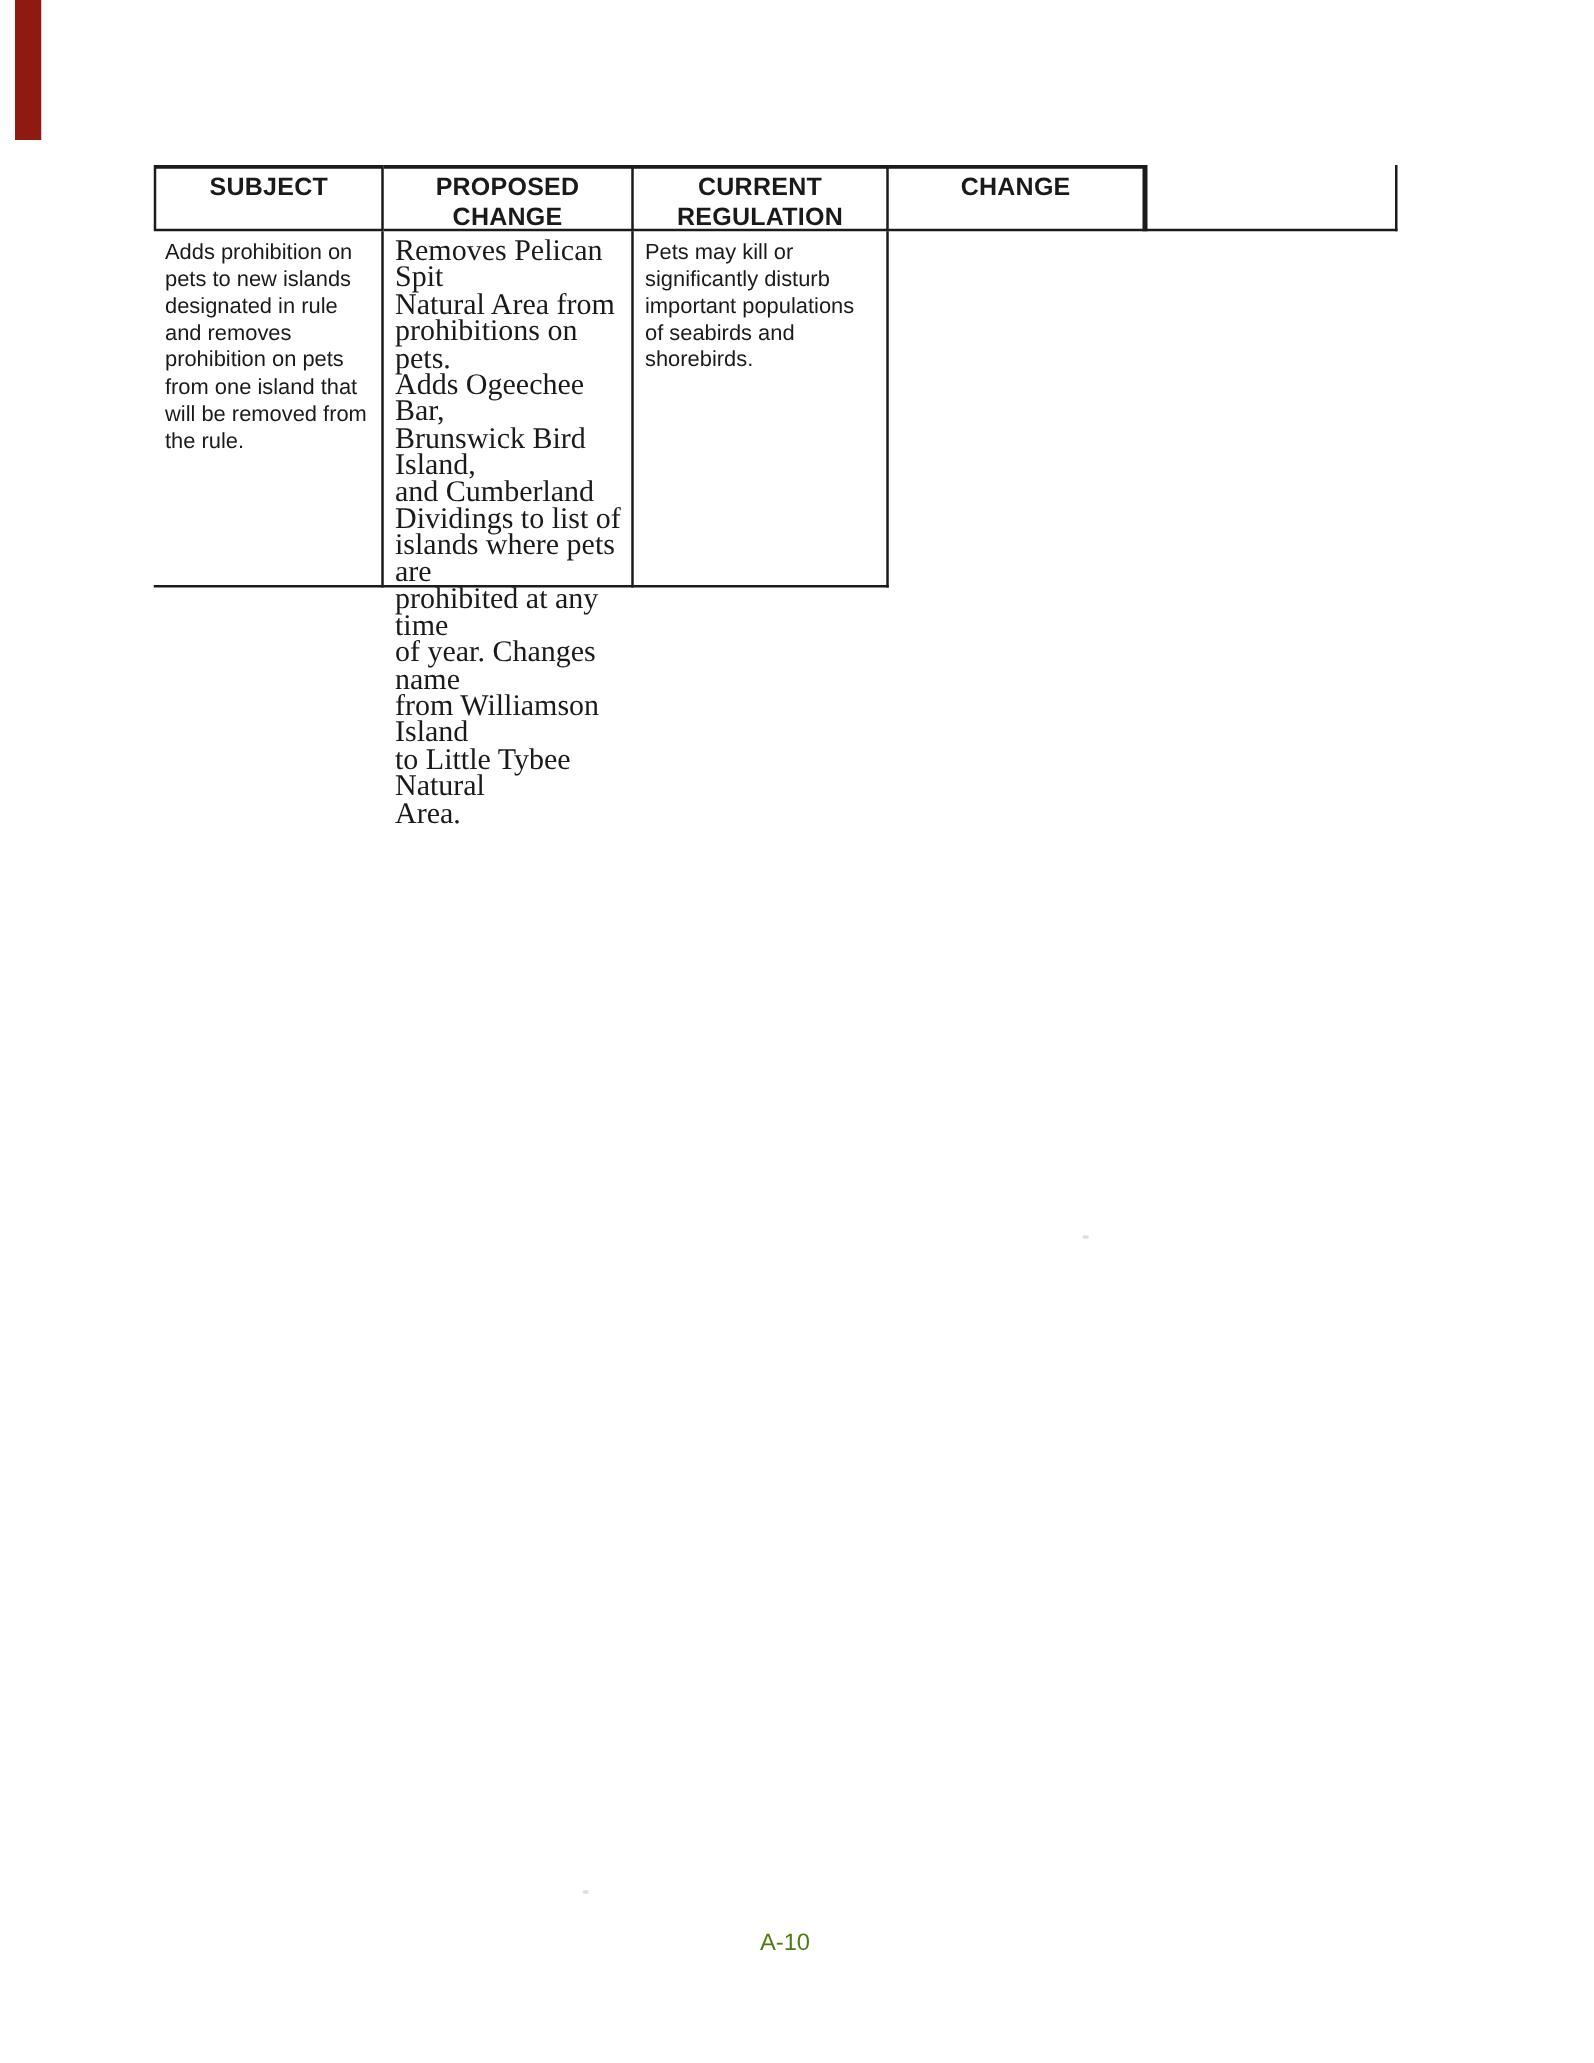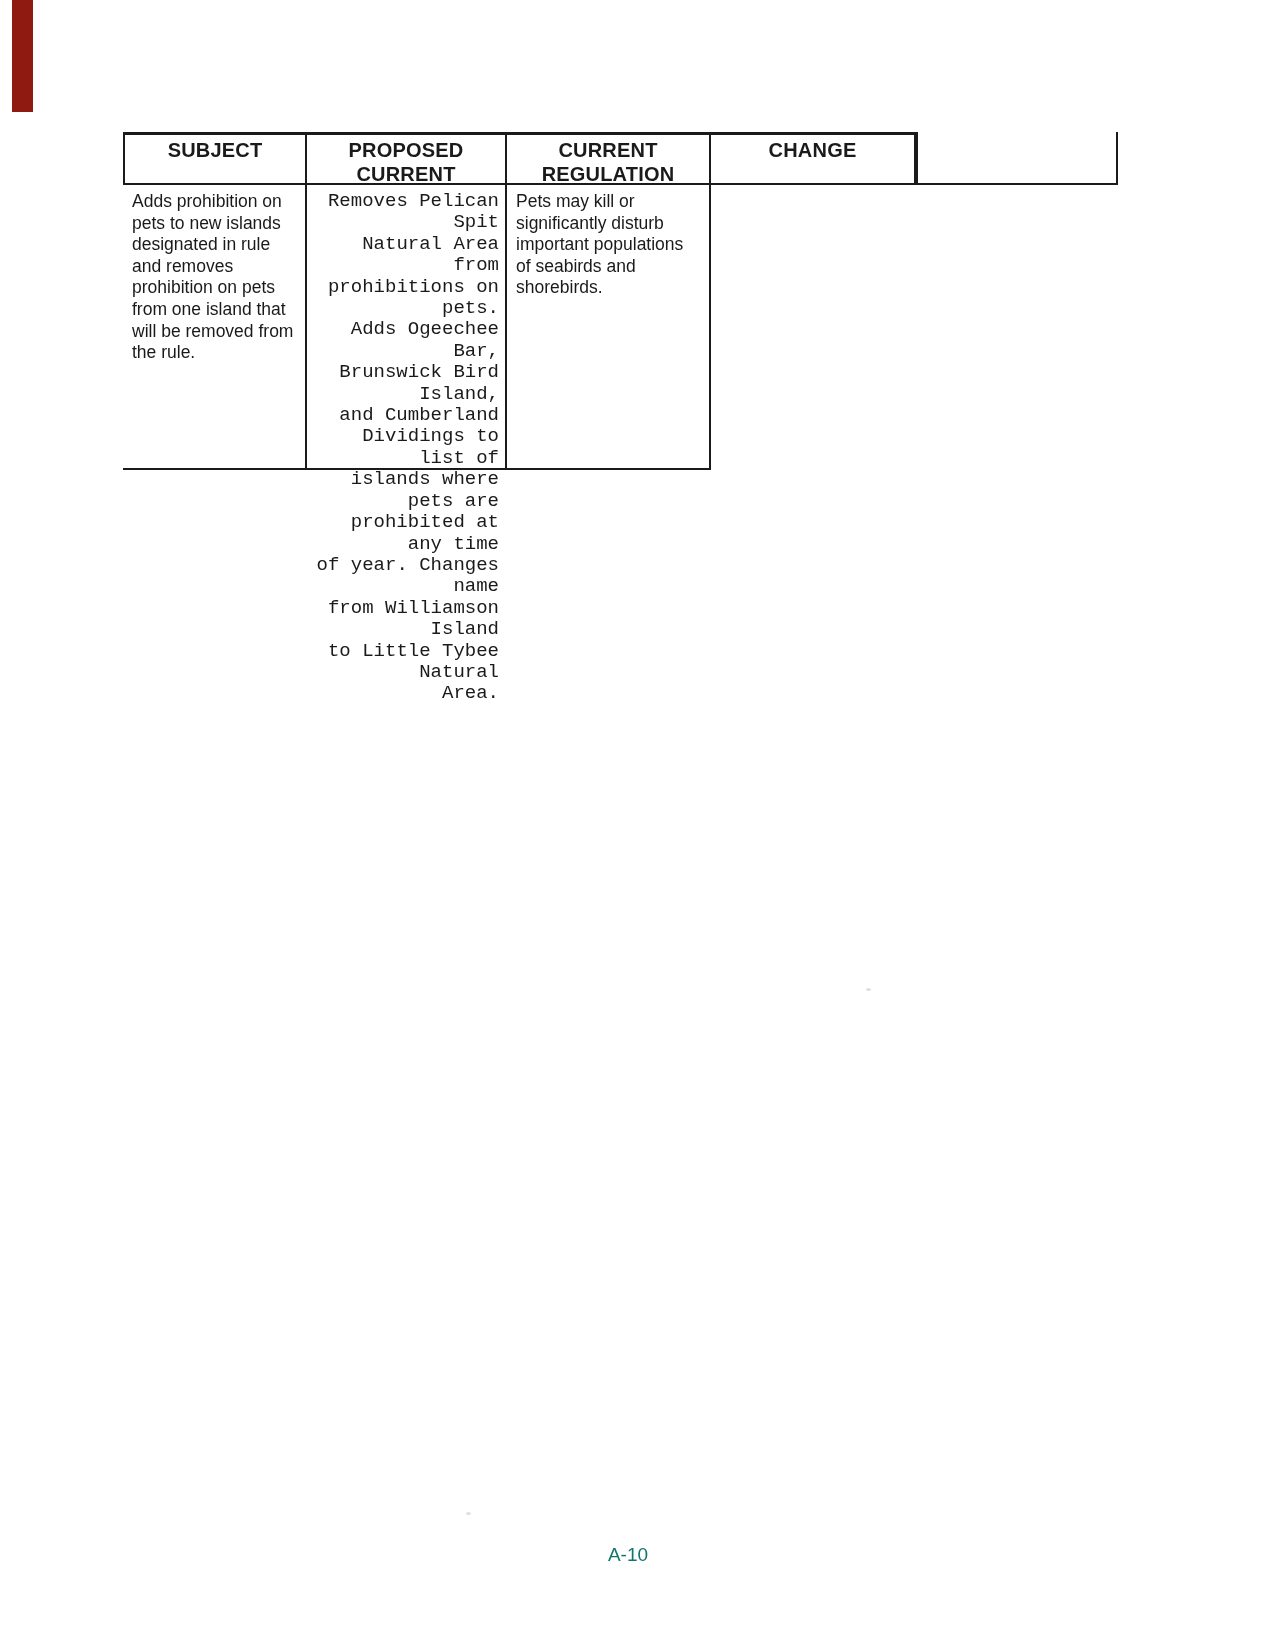--- a/index.html
+++ b/index.html
@@ -65,47 +65,46 @@
   }
 
   .bodycell {
     border-bottom: 2px solid #1b1b1b;
     font-size: 17.5px;
     line-height: 21.6px;
     padding: 6px 6px 1px 9px;
     white-space: pre-line;
   }
   .bodycell.serif {
-    font-family: Liberation Mono, monospace;
-    font-size: 19px;
+    font-family: Liberation Serif, serif;
+    font-size: 24px;
     line-height: 21.4px;
-    text-align: right;
   }
 
   
   .page-number {
     position: absolute;
     left: 568px;
     top: 1544px;
     width: 120px;
     text-align: center;
     font-size: 19px;
-    color: #0f766e;
+    color: #4d7c0f;
   }
 </style>
 </head>
 <body>
 
 <div class="scan-strip"></div>
 
 <div class="doc-table">
 
   <div class="cell head first-col">SUBJECT</div>
   <div class="cell head">PROPOSED
-CURRENT</div>
+CHANGE</div>
   <div class="cell head">CURRENT
 REGULATION</div>
   <div class="cell head">CHANGE</div>
 
   <div class="cell bodycell first-col"></div>
   <div class="cell bodycell">Adds prohibition on
 pets to new islands
 designated in rule
 and removes
 prohibition on pets

